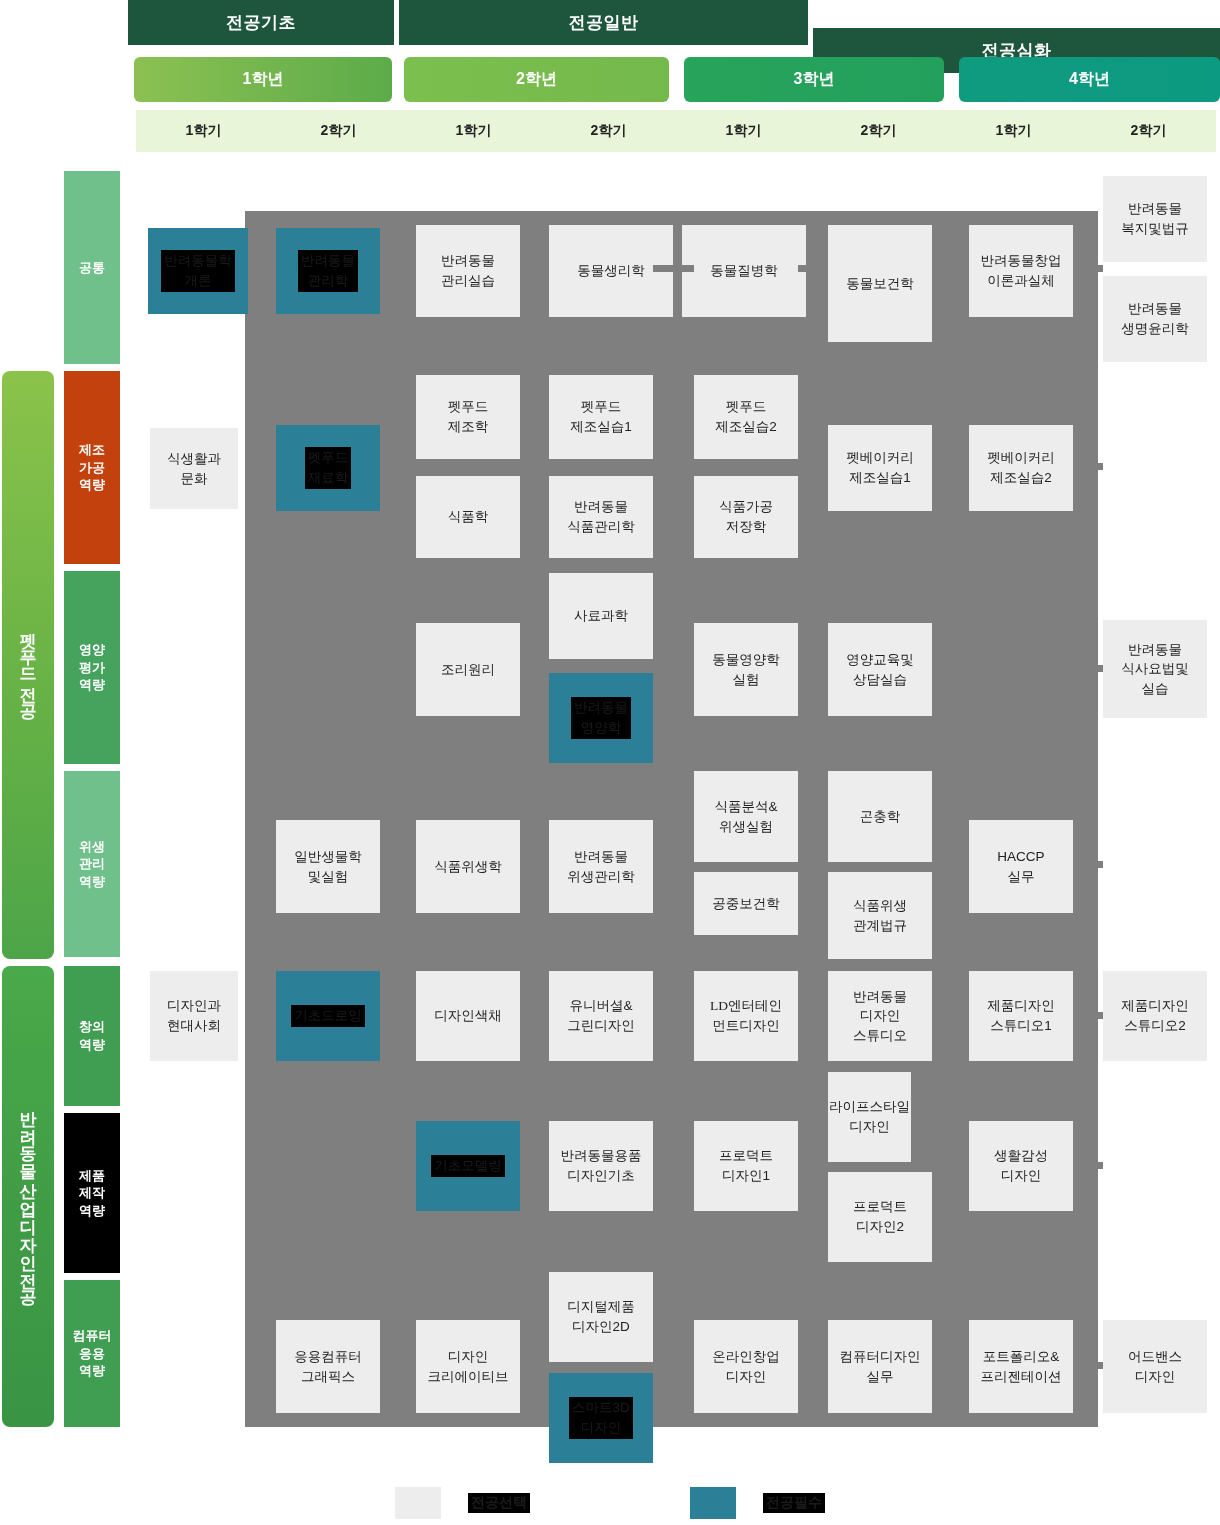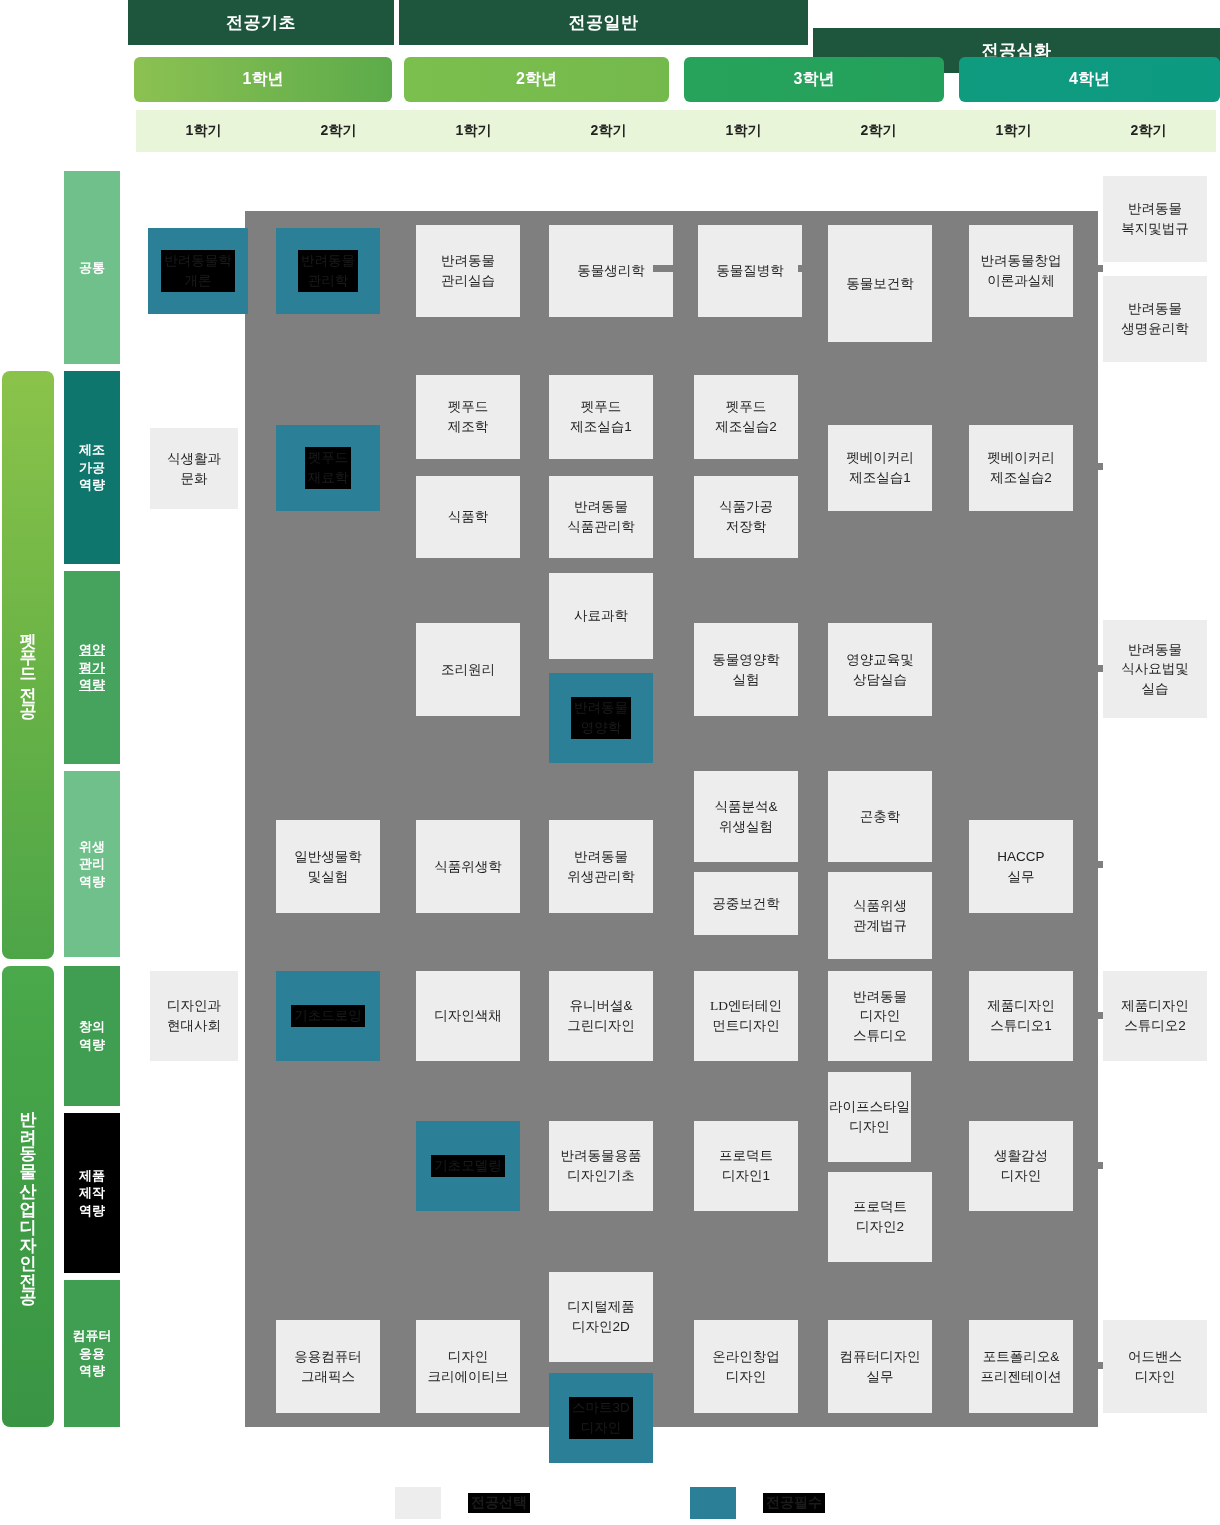--- a/index.html
+++ b/index.html
@@ -68,21 +68,21 @@
 
   
   .comp{
     position:absolute;
     left:64px; width:56px;
     color:#fff; font-weight:bold; font-size:13px;
     display:flex; align-items:center; justify-content:center;
     text-align:center; line-height:1.35;
   }
   .comp-light{ background:#6fc08a; }
-  .comp-mid  { background:#0f766e; }
+  .comp-mid  { background:#c2410c; }
   .comp-grn  { background:#45a35e; }
   .comp-dark { background:#409e52; }
   .comp-dk2  { background:#000000; }
 
   
   .canvas{
     position:absolute;
     left:245px; top:211px; width:853px; height:1216px;
     background:#7f7f7f;
   }
@@ -169,21 +169,21 @@
       <div class="major-rail rail-des" style="left: 2px; top: 966px; height: 461px;">
         <span>반려동물산업디자인전공</span>
       </div>
     </div>
 
   <div id="comp-col">
       <div class="comp comp-light" style="top: 171px; height: 193px; white-space: pre-line;">공통</div>
       <div class="comp comp-mid" style="top: 371px; height: 193px; white-space: pre-line;">제조
 가공
 역량</div>
-      <div class="comp comp-grn" style="top: 571px; height: 193px; white-space: pre-line; text-decoration: underline;">영양
+      <div class="comp comp-grn" style="top: 571px; height: 193px; white-space: pre-line;">영양
 평가
 역량</div>
       <div class="comp comp-light" style="top: 771px; height: 186px; white-space: pre-line;">위생
 관리
 역량</div>
       <div class="comp comp-dark" style="top: 966px; height: 140px; white-space: pre-line;">창의
 역량</div>
       <div class="comp comp-dk2" style="top: 1113px; height: 160px; white-space: pre-line;">제품
 제작
 역량</div>
@@ -193,21 +193,21 @@
     </div>
 
   <div id="course-layer">
       <div class="card req" style="left: 148px; top: 228px; width: 100px; height: 86px;"><span class="txt">반려동물학
 개론</span></div>
       <div class="card req" style="left: 276px; top: 228px; width: 104px; height: 86px;"><span class="txt">반려동물
 관리학</span></div>
       <div class="card" style="left: 416px; top: 225px; width: 104px; height: 92px;"><span class="txt">반려동물
 관리실습</span></div>
       <div class="card" style="left: 549px; top: 225px; width: 124px; height: 92px;"><span class="txt">동물생리학</span></div>
-      <div class="card" style="left: 698px; top: 225px; width: 104px; height: 92px;"><span class="txt">동물질병학</span></div>
+      <div class="card" style="left: 682px; top: 225px; width: 124px; height: 92px;"><span class="txt">동물질병학</span></div>
       <div class="card" style="left: 828px; top: 225px; width: 104px; height: 117px;"><span class="txt">동물보건학</span></div>
       <div class="card" style="left: 969px; top: 225px; width: 104px; height: 92px;"><span class="txt">반려동물창업
 이론과실체</span></div>
       <div class="card" style="left: 1103px; top: 176px; width: 104px; height: 86px;"><span class="txt">반려동물
 복지및법규</span></div>
       <div class="card" style="left: 1103px; top: 276px; width: 104px; height: 86px;"><span class="txt">반려동물
 생명윤리학</span></div>
       <div class="card" style="left: 150px; top: 428px; width: 88px; height: 81px;"><span class="txt">식생활과
 문화</span></div>
       <div class="card req" style="left: 276px; top: 425px; width: 104px; height: 86px;"><span class="txt">펫푸드

